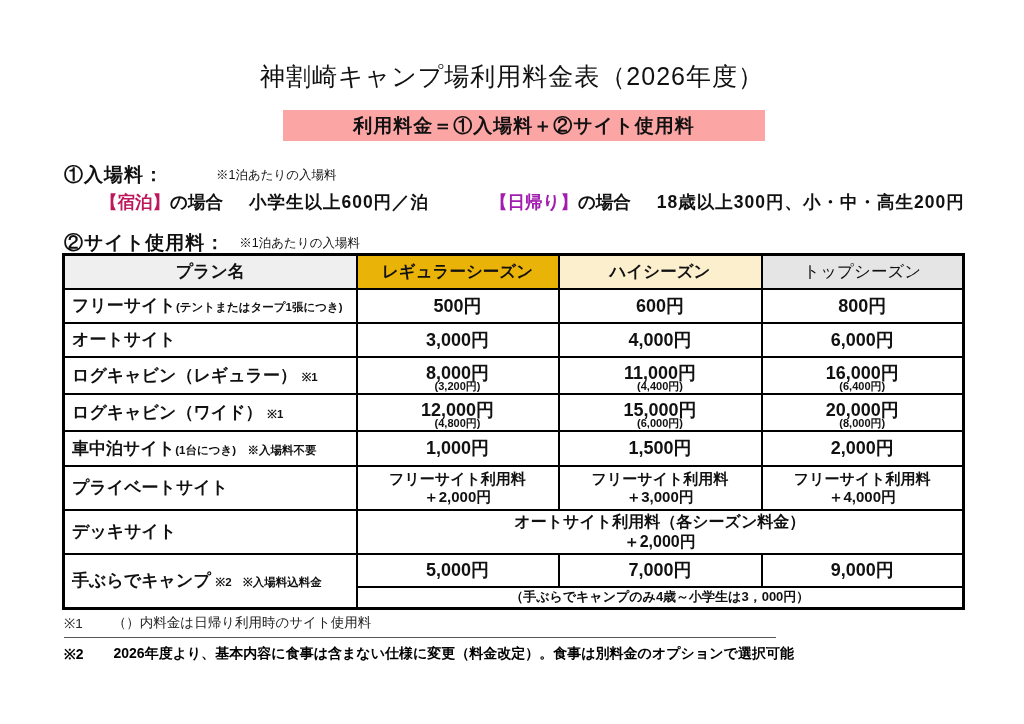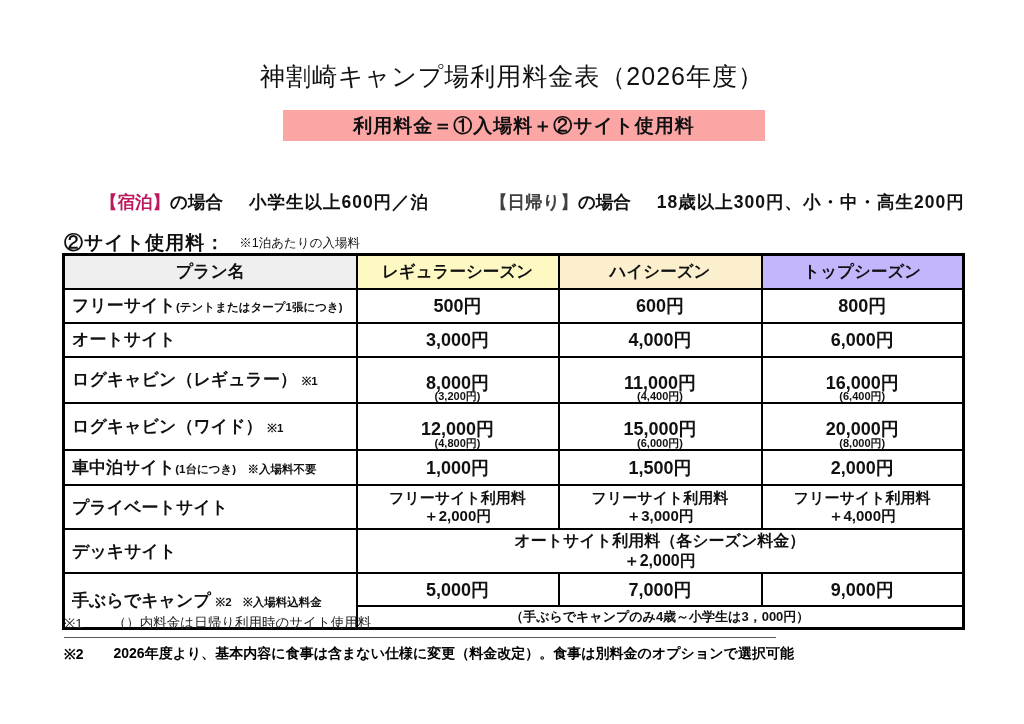--- a/index.html
+++ b/index.html
@@ -21,21 +21,21 @@
   .sec-head .small-note { font-size: 12.5px; font-weight: normal; letter-spacing: 0; vertical-align: 2px; }
   .sec1-head { top: 162px; }
   .sec1-head .small-note { margin-left: 52px; }
   .sec2-head { top: 230px; }
   .sec2-head .small-note { margin-left: 14px; }
 
   .admission-line { position: absolute; top: 190px; left: 0; width: 100%; font-size: 17.5px; font-weight: bold; }
   .adm-stay { position: absolute; left: 100px; white-space: nowrap; }
   .adm-day  { position: absolute; left: 490px; white-space: nowrap; }
   .tag-stay { color: #be185d; }
-  .tag-day  { color: #404040; }
+  .tag-day  { color: #a21caf; }
   .adm-price { margin-left: 26px; letter-spacing: 1px; }
 
   table.pricing {
     position: absolute; top: 253px; left: 62px; width: 900px;
     border-collapse: collapse; table-layout: fixed;
     border: 3px solid #000000;
   }
   table.pricing td, table.pricing th { border: 2px solid #000; vertical-align: middle; overflow: hidden; }
   col.c-plan { width: 293px; } col.c-reg { width: 202px; } col.c-high { width: 203px; } col.c-top { width: 202px; }
 
@@ -44,29 +44,29 @@
   tr.r-auto  { height: 34px; }
   tr.r-cab1  { height: 37px; }
   tr.r-cab2  { height: 37px; }
   tr.r-car   { height: 35px; }
   tr.r-priv  { height: 44px; }
   tr.r-deck  { height: 44px; }
   tr.r-teb   { height: 33px; }
   tr.r-tebn  { height: 22px; }
 
   th.plan-h { background: #EFEFEF; font-size: 17px; font-weight: bold; text-align: center; }
-  th.reg-h  { background: #fef9c3; font-size: 16.5px; font-weight: bold; text-align: center; }
+  th.reg-h  { background: #eab308; font-size: 16.5px; font-weight: bold; text-align: center; }
   th.high-h { background: #FCEFCD; font-size: 16.5px; font-weight: bold; text-align: center; }
-  th.top-h  { background: #c4b5fd; font-size: 16.5px; font-weight: bold; }
+  th.top-h  { background: #e5e5e5; font-size: 16.5px; font-weight: normal; }
 
   td.plan { text-align: left; padding-left: 7px; font-size: 17px; font-weight: bold; white-space: nowrap; }
   td.plan .plan-note { font-size: 11.5px; font-weight: bold; letter-spacing: 0; }
   td.price { text-align: center; font-size: 18px; font-weight: bold; }
   td.price .sub { display: block; font-size: 11px; font-weight: 600; line-height: 1; margin-top: -1px; }
-  td.price.with-sub { line-height: 1.05; padding-top: 16px; }
+  td.price.with-sub { line-height: 1.05; padding-top: 6px; }
   td.two-line { text-align: center; font-size: 15px; font-weight: bold; line-height: 1.2; }
   td.span-cell { text-align: center; font-size: 16px; font-weight: bold; line-height: 1.25; margin-top: 44px; }
   td.span-note { text-align: center; font-size: 13px; font-weight: 600; }
 
   .footnotes { position: absolute; left: 64px; top: 610px; }
   .fn-row { display: flex; align-items: flex-end; white-space: nowrap; }
   .fn-1 { width: 712px; font-size: 13.5px; font-weight: normal; color: #222;
           padding: 4px 0 5px 0; border-bottom: 1.5px solid #555; }
   .fn-2 { width: 702px; font-size: 14px; font-weight: bold; color: #000;
           padding: 6px 0 4px 0; border-bottom: 2.5px solid #000; }
@@ -75,20 +75,23 @@
 </style>
 </head>
 <body>
 
 <div class="page">
 
   <h1 class="title">神割崎キャンプ場利用料金表（2026年度）</h1>
 
   <div class="banner">利用料金＝①入場料＋②サイト使用料</div>
 
+  <div class="sec-head sec1-head">
+    <span>①入場料：</span><span class="small-note">※1泊あたりの入場料</span>
+  </div>
 
   <div class="admission-line">
     <span class="adm-stay">
       <span class="tag-stay">【宿泊】</span><span>の場合</span><span class="adm-price">小学生以上600円／泊</span>
     </span>
     <span class="adm-day">
       <span class="tag-day">【日帰り】</span><span>の場合</span><span class="adm-price">18歳以上300円、小・中・高生200円</span>
     </span>
   </div>
 

